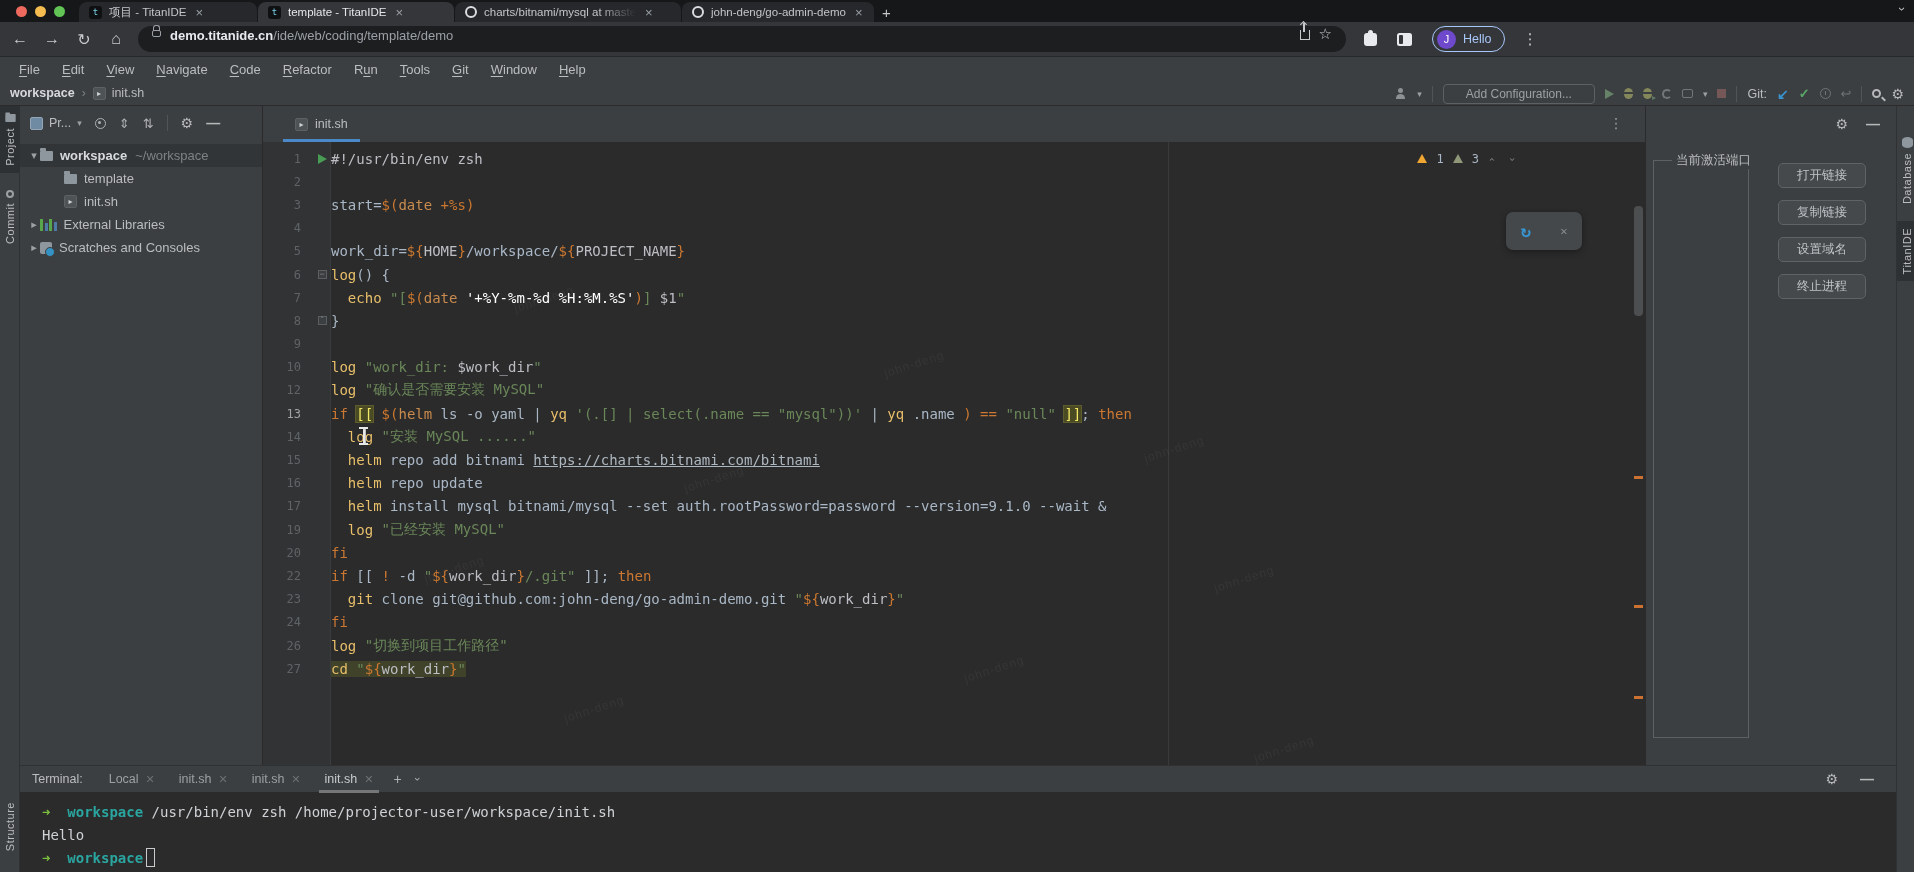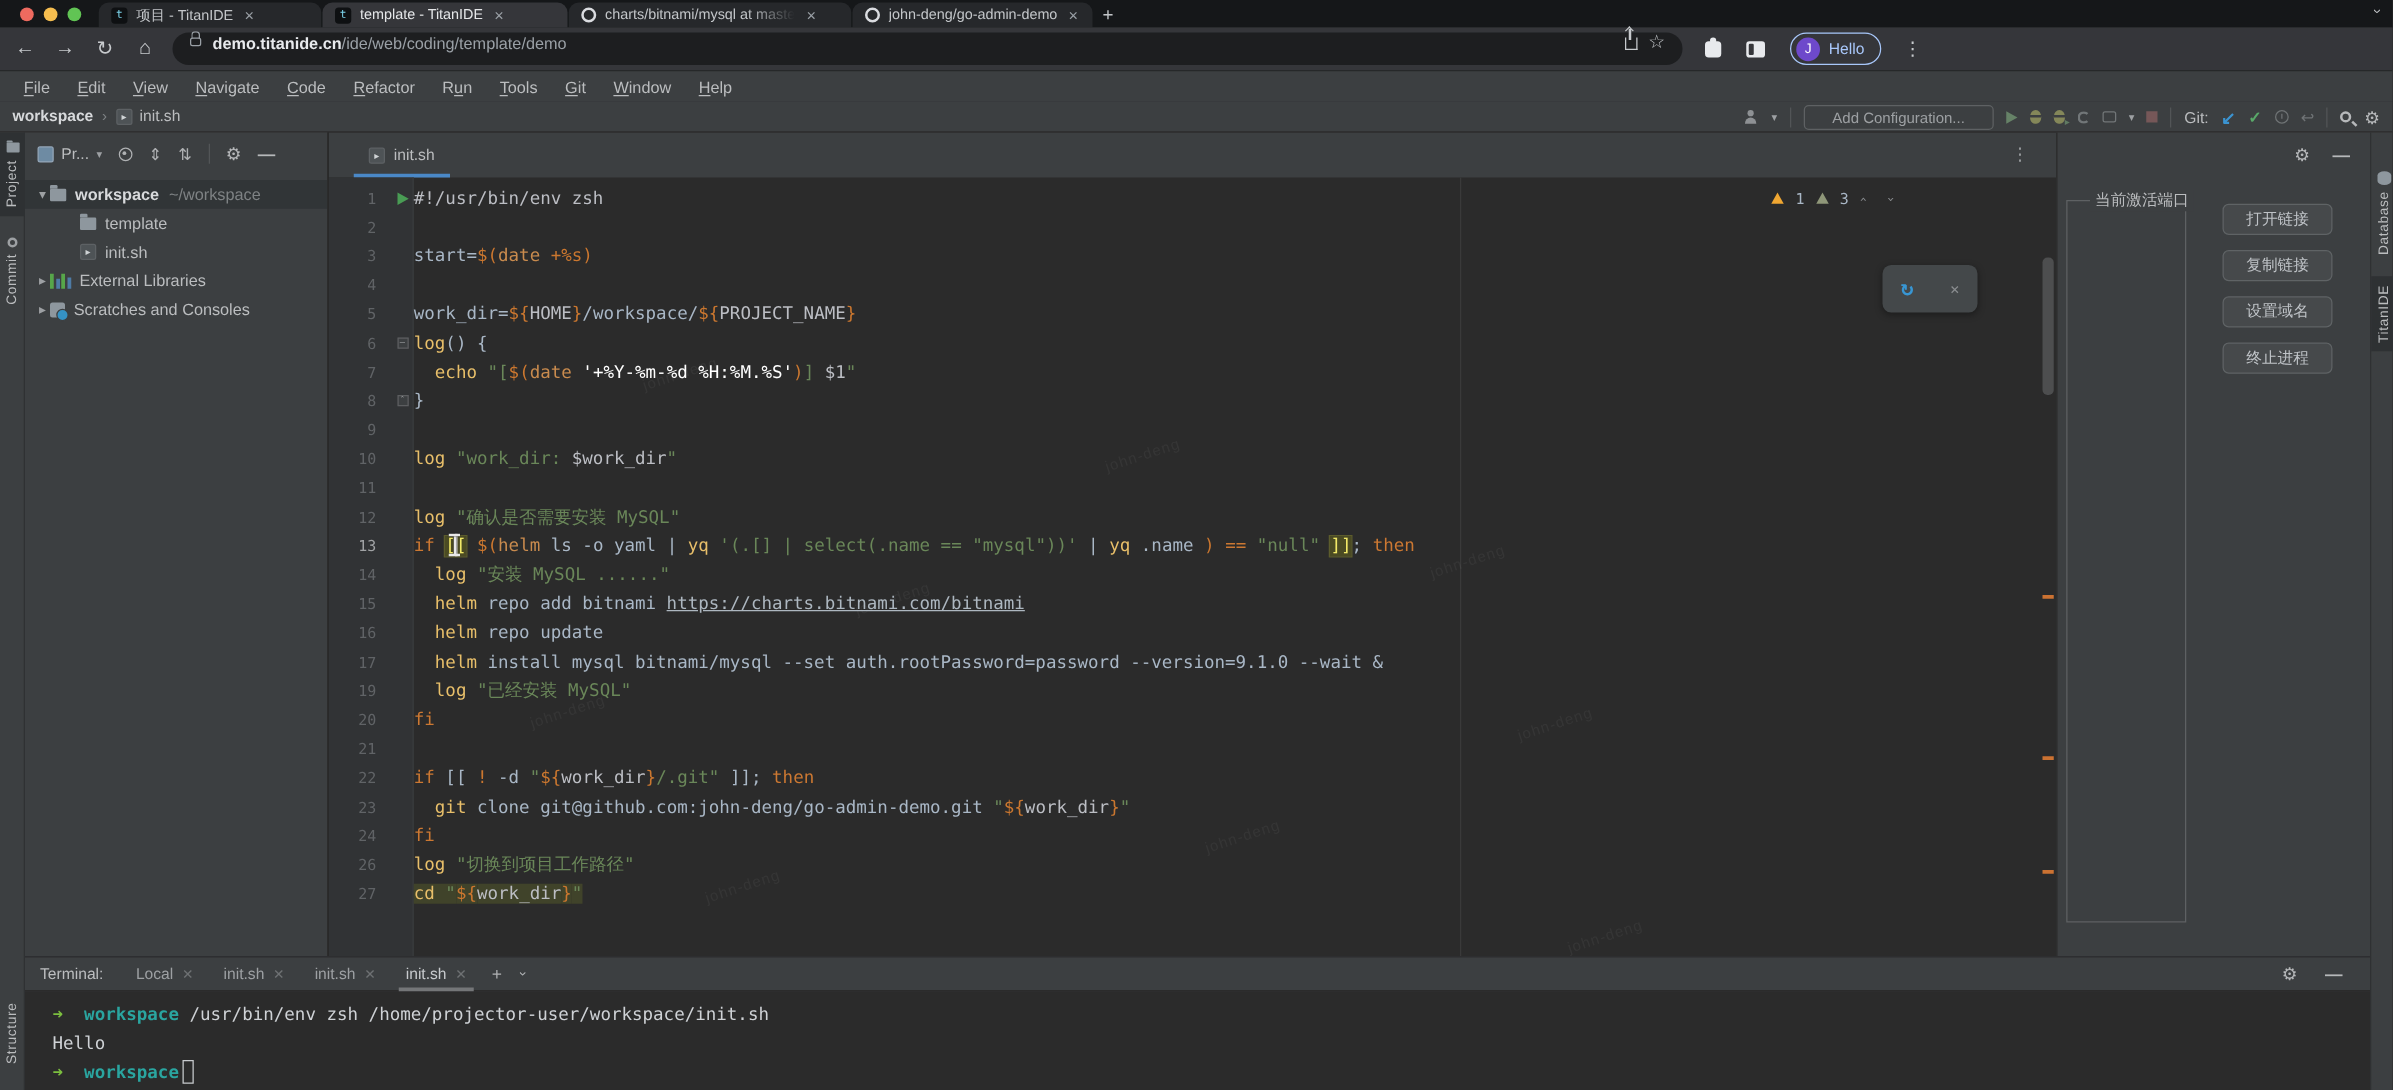--- a/index.html
+++ b/index.html
@@ -352,30 +352,28 @@
         <div class="line"><span class="ln">1</span><span class="fold"><span class="runarrow"></span></span><span class="seg c-fg2">#!/usr/bin/env zsh</span></div>
         <div class="line"><span class="ln">2</span><span class="fold"></span></div>
         <div class="line"><span class="ln">3</span><span class="fold"></span><span class="seg c-fg">start=</span><span class="seg c-op">$(</span><span class="seg c-cmd2">date</span><span class="seg c-op"> +%s</span><span class="seg c-op">)</span></div>
         <div class="line"><span class="ln">4</span><span class="fold"></span></div>
         <div class="line"><span class="ln">5</span><span class="fold"></span><span class="seg c-fg">work_dir=</span><span class="seg c-op">${</span><span class="seg c-fg2">HOME</span><span class="seg c-op">}</span><span class="seg c-fg">/workspace/</span><span class="seg c-op">${</span><span class="seg c-fg2">PROJECT_NAME</span><span class="seg c-op">}</span></div>
         <div class="line"><span class="ln">6</span><span class="fold"><span class="foldbox">–</span></span><span class="seg c-cmd">log</span><span class="seg c-fg">() {</span></div>
         <div class="line"><span class="ln">7</span><span class="fold"></span><span class="seg c-fg">  </span><span class="seg c-cmd">echo </span><span class="seg c-str">"[</span><span class="seg c-op">$(</span><span class="seg c-cmd2">date </span><span class="seg c-op2">'+%Y-%m-%d %H:%M.%S'</span><span class="seg c-op">)</span><span class="seg c-str">] </span><span class="seg c-var">$1</span><span class="seg c-str">"</span></div>
         <div class="line"><span class="ln">8</span><span class="fold"><span class="foldbox">ˆ</span></span><span class="seg c-fg">}</span></div>
         <div class="line"><span class="ln">9</span><span class="fold"></span></div>
         <div class="line"><span class="ln">10</span><span class="fold"></span><span class="seg c-cmd">log </span><span class="seg c-str">"work_dir: </span><span class="seg c-var">$work_dir</span><span class="seg c-str">"</span></div>
-        <div class="line"><span class="ln">11</span><span class="fold"></span></div>
         <div class="line"><span class="ln">12</span><span class="fold"></span><span class="seg c-cmd">log </span><span class="seg c-str">"确认是否需要安装 MySQL"</span></div>
         <div class="line"><span class="ln" style="color: rgb(161, 163, 165);">13</span><span class="fold"></span><span class="seg c-kw">if </span><span class="seg c-hlb">[[</span><span class="seg c-fg"> </span><span class="seg c-op">$(</span><span class="seg c-cmd2">helm</span><span class="seg c-fg"> ls -o yaml | </span><span class="seg c-cmd">yq </span><span class="seg c-str">'(.[] | select(.name == "mysql"))'</span><span class="seg c-fg"> | </span><span class="seg c-cmd">yq </span><span class="seg c-fg">.name </span><span class="seg c-op">)</span><span class="seg c-kw"> == </span><span class="seg c-str">"null" </span><span class="seg c-hlb">]]</span><span class="seg c-fg">; </span><span class="seg c-kw">then</span></div>
         <div class="line"><span class="ln">14</span><span class="fold"></span><span class="seg c-fg">  </span><span class="seg c-cmd">log </span><span class="seg c-str">"安装 MySQL ......"</span></div>
         <div class="line"><span class="ln">15</span><span class="fold"></span><span class="seg c-fg">  </span><span class="seg c-cmd">helm</span><span class="seg c-fg"> repo add bitnami </span><span class="seg c-lnk">https://charts.bitnami.com/bitnami</span></div>
         <div class="line"><span class="ln">16</span><span class="fold"></span><span class="seg c-fg">  </span><span class="seg c-cmd">helm</span><span class="seg c-fg"> repo update</span></div>
         <div class="line"><span class="ln">17</span><span class="fold"></span><span class="seg c-fg">  </span><span class="seg c-cmd">helm</span><span class="seg c-fg"> install mysql bitnami/mysql --set auth.rootPassword=password --version=9.1.0 --wait &amp;</span></div>
         <div class="line"><span class="ln">19</span><span class="fold"></span><span class="seg c-fg">  </span><span class="seg c-cmd">log </span><span class="seg c-str">"已经安装 MySQL"</span></div>
         <div class="line"><span class="ln">20</span><span class="fold"></span><span class="seg c-kw">fi</span></div>
-        <div class="line"><span class="ln">21</span><span class="fold"></span></div>
         <div class="line"><span class="ln">22</span><span class="fold"></span><span class="seg c-kw">if </span><span class="seg c-fg">[[ </span><span class="seg c-op">! </span><span class="seg c-fg">-d </span><span class="seg c-str">"</span><span class="seg c-op">${</span><span class="seg c-fg2">work_dir</span><span class="seg c-op">}</span><span class="seg c-str">/.git"</span><span class="seg c-fg"> ]]; </span><span class="seg c-kw">then</span></div>
         <div class="line"><span class="ln">23</span><span class="fold"></span><span class="seg c-fg">  </span><span class="seg c-cmd">git</span><span class="seg c-fg"> clone git@github.com:john-deng/go-admin-demo.git </span><span class="seg c-str">"</span><span class="seg c-op">${</span><span class="seg c-fg2">work_dir</span><span class="seg c-op">}</span><span class="seg c-str">"</span></div>
         <div class="line"><span class="ln">24</span><span class="fold"></span><span class="seg c-kw">fi</span></div>
         <div class="line"><span class="ln">26</span><span class="fold"></span><span class="seg c-cmd">log </span><span class="seg c-str">"切换到项目工作路径"</span></div>
         <div class="line selline"><span class="ln">27</span><span class="fold"></span><span class="seg c-cmd">cd </span><span class="seg c-str">"</span><span class="seg c-op">${</span><span class="seg c-fg2">work_dir</span><span class="seg c-op">}</span><span class="seg c-str">"</span></div>
       </div>
     <div id="inspect">
       <span class="tri"></span>
       <span>1</span>
       <span class="tri dim"></span>

